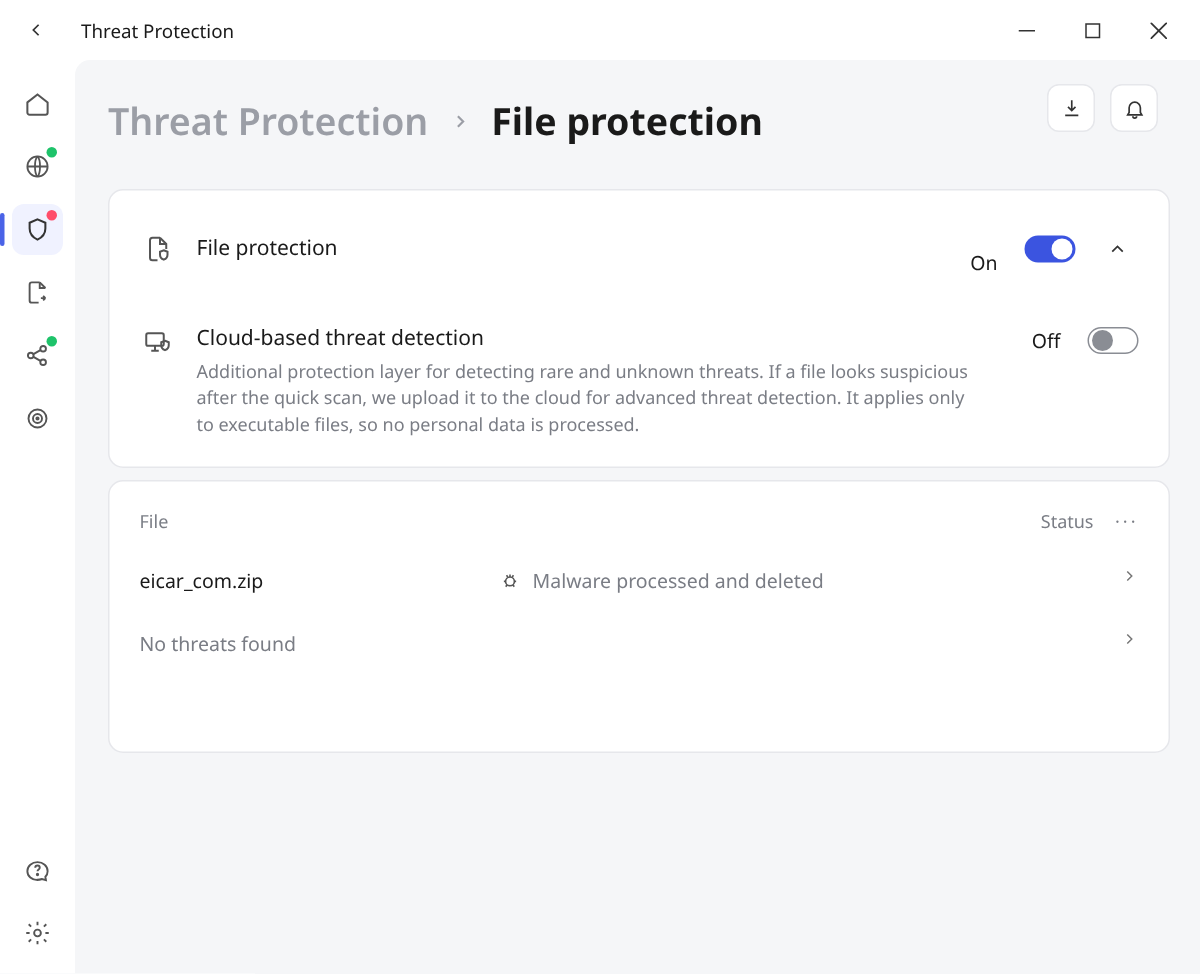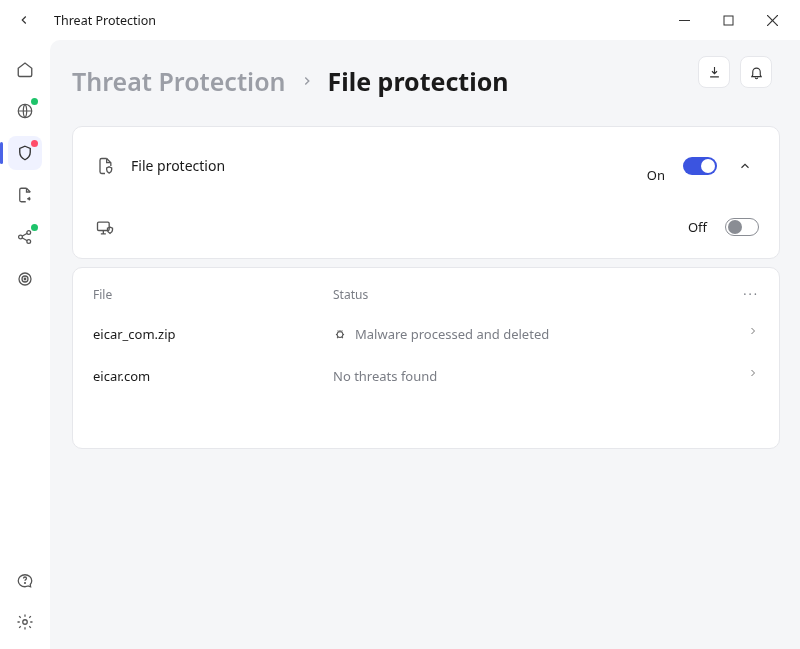--- a/index.html
+++ b/index.html
@@ -61,21 +61,21 @@
   .toggle.on{background:var(--accent-strong);}
   .toggle.on .knob{right:2px;}
   .toggle.off{background:#fff;border:1.5px solid #8a8d94;}
   .toggle.off .knob{left:2px;top:0.5px;background:#8a8d94;}
   .chev{width:28px;display:flex;align-items:center;justify-content:center;}
 
   
   .tablecard{margin-top:8px;background:var(--panel);border:1px solid var(--border);border-radius:10px;padding:4px 0 51px 0;}
   .thead{display:flex;align-items:center;padding:14px 20px 10px 20px;font-size:12px;color:var(--muted);}
   .col-file{width:240px;}
-  .col-status{flex:1;}
+  .col-status{flex:1;text-align:right;}
   .col-act{width:30px;display:flex;justify-content:flex-end;}
   .trow{display:flex;align-items:flex-start;padding:12px 20px;font-size:13px;color:var(--ink);}
   .trow .file{width:240px;}
   .trow .status{flex:1;display:flex;align-items:center;gap:8px;color:var(--muted);}
   .trow .arrow{width:30px;display:flex;justify-content:flex-end;color:var(--muted);}
   .more{letter-spacing:2px;color:var(--muted);}
 </style>
 </head>
 <body>
 
@@ -216,20 +216,22 @@
 
       <div class="row" style="align-items:flex-start;">
         <div class="glyph" style="margin-top:2px;">
           <svg width="20" height="20" viewBox="0 0 24 24" fill="none" stroke="#555" stroke-width="1.6">
               <rect x="3" y="5" width="14" height="10" rx="1.5"></rect>
               <path d="M7 19h6M10 15v4"></path>
               <path d="M18 11l3 1.2v2.3c0 2-1.3 3.3-3 4-1.7-.7-3-2-3-4v-2.3z"></path>
             </svg>
         </div>
         <div class="body">
+          <div class="row-title">Cloud-based threat detection</div>
+          <div class="row-desc">Additional protection layer for detecting rare and unknown threats. If a file looks suspicious after the quick scan, we upload it to the cloud for advanced threat detection. It applies only to executable files, so no personal data is processed.</div>
         </div>
         <span class="state" style="margin-top:2px;">Off</span>
         <div class="toggle off" style="margin-top:2px;">
             <div class="knob"></div>
           </div>
       </div>
     </div>
 
     <div class="tablecard">
       <div class="thead">
@@ -250,21 +252,20 @@
           <span>Malware processed and deleted</span>
         </div>
         <div class="arrow">
           <svg width="12" height="12" viewBox="0 0 24 24" fill="none" stroke="#777" stroke-width="2">
               <path d="M9 6l6 6-6 6"></path>
             </svg>
         </div>
       </div>
 
       <div class="trow">
-        <div class="file">eicar.com</div>
         <div class="status">
           <span>No threats found</span>
         </div>
         <div class="arrow">
           <svg width="12" height="12" viewBox="0 0 24 24" fill="none" stroke="#777" stroke-width="2">
               <path d="M9 6l6 6-6 6"></path>
             </svg>
         </div>
       </div>
     </div>

